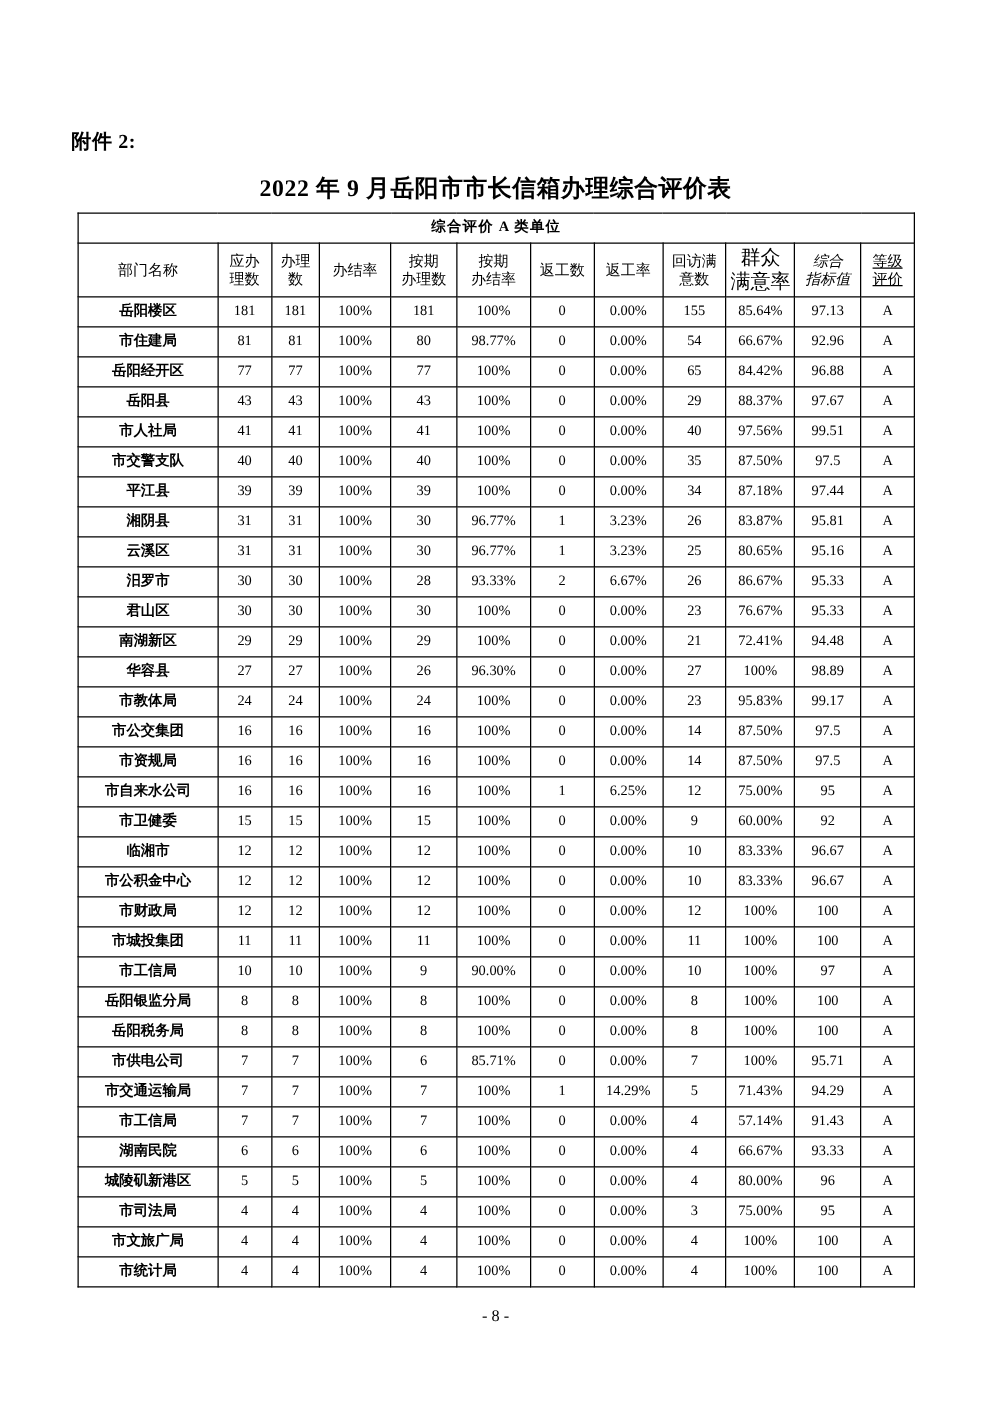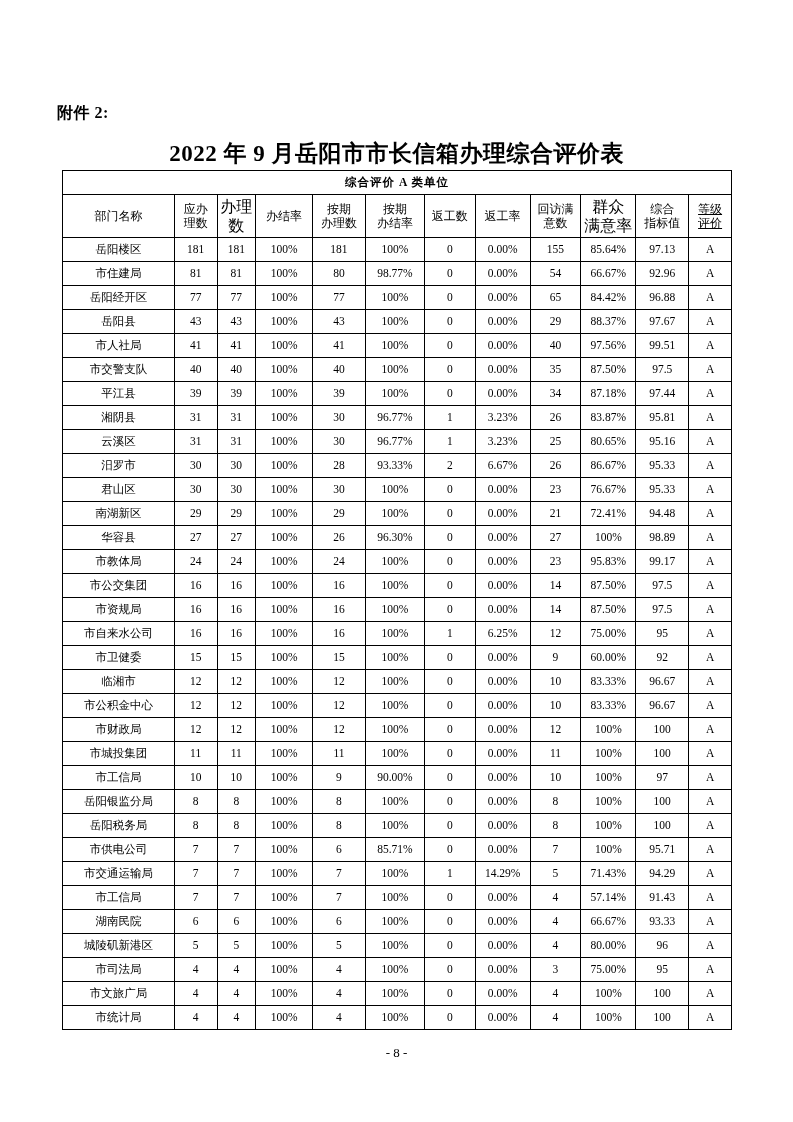--- a/index.html
+++ b/index.html
@@ -30,21 +30,21 @@
     font-family: "Liberation Serif", "DejaVu Serif", serif;
     font-weight: bold;
     letter-spacing: 0.5px;
   }
   .doc-title {
     position: absolute;
     left: 0;
     top: 138px;
     width: 793px;
     text-align: center;
-    font-size: 23px;
+    font-size: 19px;
     font-weight: bold;
     font-family: "Liberation Serif", "DejaVu Serif", serif;
     letter-spacing: 0.5px;
   }
   .table-wrap {
     position: absolute;
     left: 62px;
     top: 170px;
     width: 670px;
   }
@@ -69,20 +69,21 @@
     font-size: 15px;
     font-weight: bold;
     letter-spacing: 1px;
     margin-top: 24px;
   }
   .hdr2 {
     line-height: 1.2;
   }
   td.unit {
     font-size: 12px;
+    font-weight: bold;
   }
   
   col.c0 { width: 110px; }
   col.c1 { width: 42px; }
   col.c2 { width: 38px; }
   col.c3 { width: 56px; }
   col.c4 { width: 52px; }
   col.c5 { width: 58px; }
   col.c6 { width: 50px; }
   col.c7 { width: 54px; }
@@ -135,21 +136,21 @@
               <div class="hdr2">
                 <div>部门名称</div>
               </div>
             </td>
             <td style="height: 42px; font-size: 12px;">
               <div class="hdr2">
                 <div>应办</div>
                 <div>理数</div>
               </div>
             </td>
-            <td style="height: 42px; font-size: 16px;">
+            <td style="height: 42px; font-size: 12px;">
               <div class="hdr2">
                 <div>办理</div>
                 <div>数</div>
               </div>
             </td>
             <td style="height: 42px; font-size: 12px;">
               <div class="hdr2">
                 <div>办结率</div>
               </div>
             </td>
@@ -180,21 +181,21 @@
                 <div>回访满</div>
                 <div>意数</div>
               </div>
             </td>
             <td style="height: 42px; font-size: 16px;">
               <div class="hdr2">
                 <div>群众</div>
                 <div>满意率</div>
               </div>
             </td>
-            <td style="height: 42px; font-size: 12px;">
+            <td style="height: 42px; font-size: 12px; font-style: italic;">
               <div class="hdr2">
                 <div>综合</div>
                 <div>指标值</div>
               </div>
             </td>
             <td style="height: 42px; font-size: 12px; text-decoration: underline;">
               <div class="hdr2">
                 <div>等级</div>
                 <div>评价</div>
               </div>

